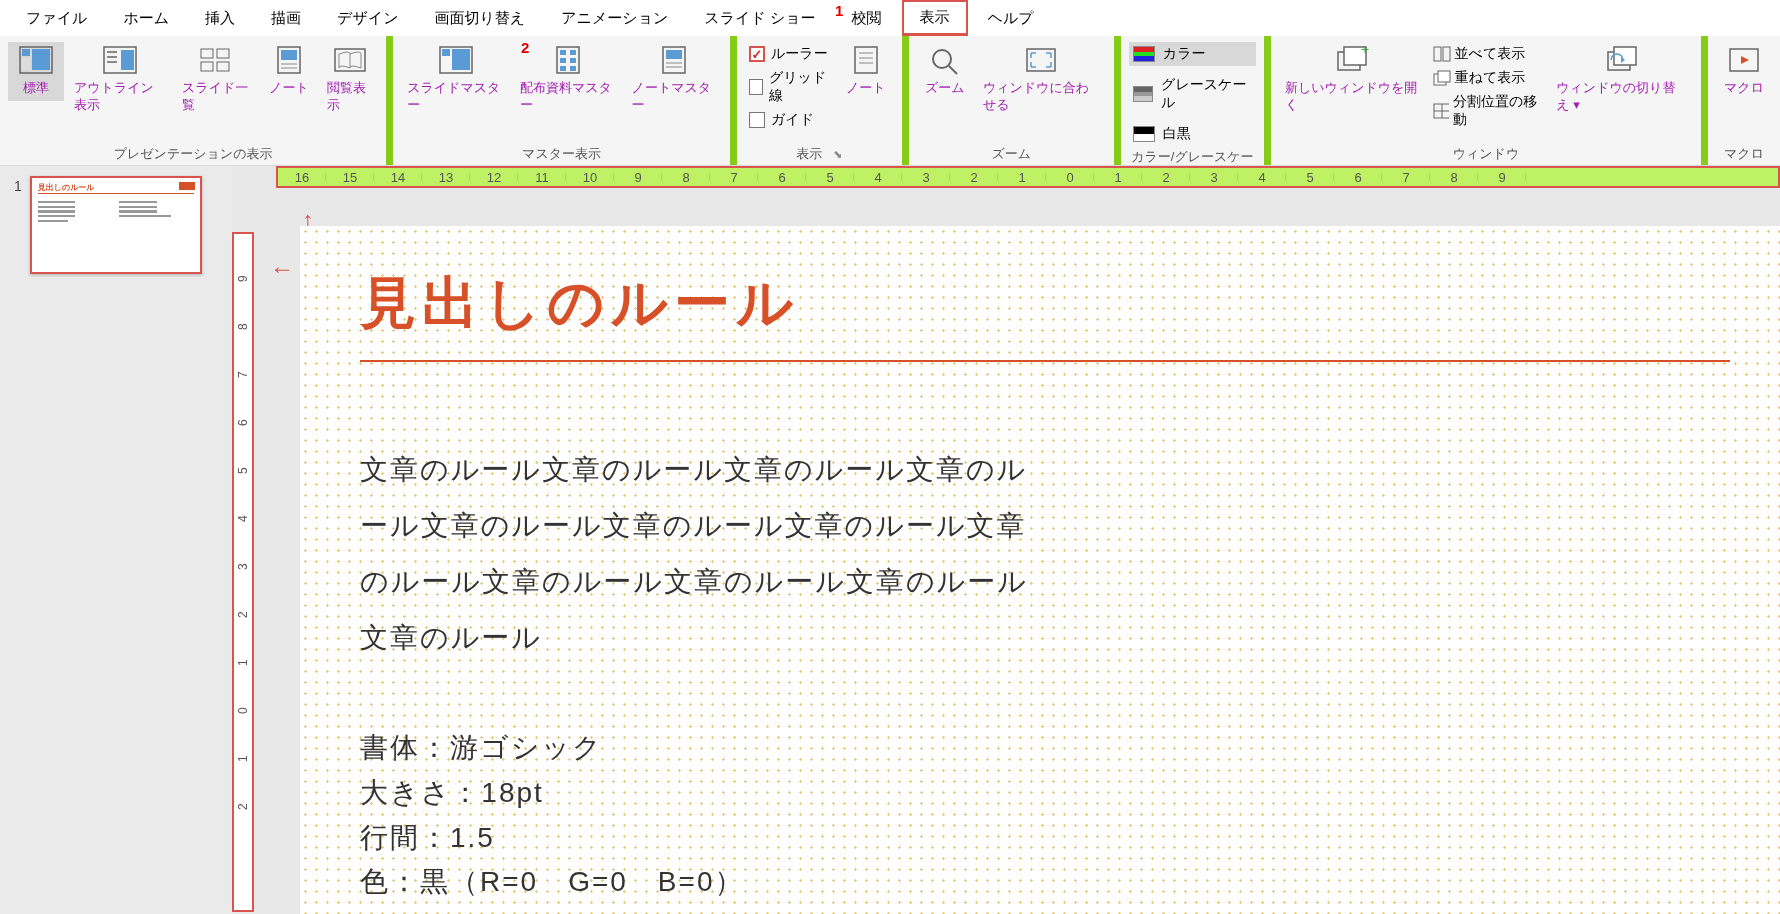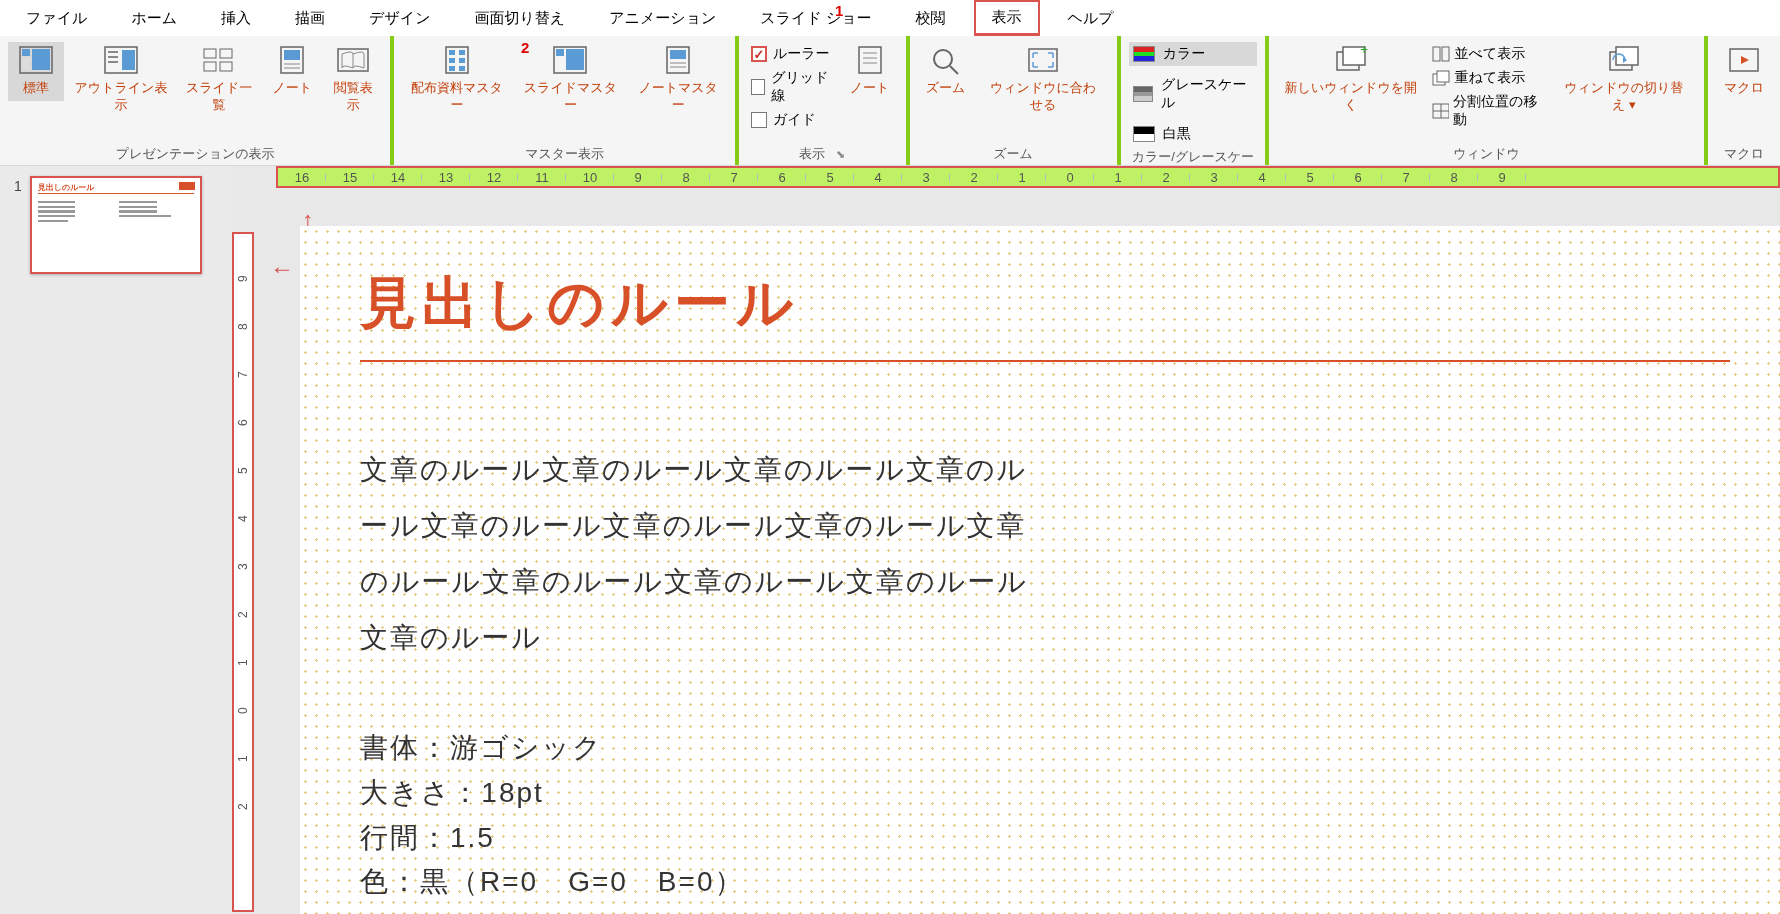--- a/index.html
+++ b/index.html
@@ -1,32 +1,32 @@
 <!DOCTYPE html>
 <html><head>
   <meta charset="utf-8">
   <style>
     * { box-sizing: border-box; margin: 0; padding: 0; }
     body { font-family: "Yu Gothic UI", "Meiryo", sans-serif; background: #e8e8e8; width: 1780px; height: 914px; overflow: hidden; position: relative; }
     
-    .menu-bar { height: 36px; background: #fff; display: flex; align-items: center; padding: 0 10px; gap: 12px; }
+    .menu-bar { height: 36px; background: #fff; display: flex; align-items: center; padding: 0 10px; gap: 4px; }
     .menu-item { padding: 6px 16px; font-size: 15px; cursor: pointer; }
     .menu-item.active { border: 2px solid #d9534f; border-bottom: 3px solid #d9534f; position: relative; }
     
     .callout-1 { position: absolute; top: 2px; left: 835px; color: #d00; font-weight: bold; font-size: 15px; z-index: 10; }
     .callout-2 { position: absolute; top: 39px; left: 521px; color: #d00; font-weight: bold; font-size: 15px; z-index: 10; }
     
     .ribbon { height: 130px; background: #f5f5f5; border-bottom: 1px solid #d8d8d8; display: flex; }
-    .ribbon-group { border-right: 4px solid #84cc16; display: flex; flex-direction: column; padding: 6px 8px 2px 8px; }
+    .ribbon-group { border-right: 7px solid #84cc16; display: flex; flex-direction: column; padding: 6px 8px 2px 8px; }
     .ribbon-group-content { flex: 1; display: flex; align-items: flex-start; gap: 4px; }
     .ribbon-group-label { text-align: center; font-size: 13px; color: #555; padding: 2px 0 0 0; }
     .ribbon-btn { display: flex; flex-direction: column; align-items: center; justify-content: flex-start; padding: 4px 6px; cursor: pointer; min-width: 56px; }
     .ribbon-btn.sel { background: #d8d8d8; }
     .ribbon-btn .icon-lg { width: 34px; height: 30px; margin-bottom: 4px; }
-    .ribbon-btn-label { font-size: 13px; text-align: center; line-height: 1.3; color: #c2410c; }
+    .ribbon-btn-label { font-size: 13px; text-align: left; line-height: 1.3; color: #a21caf; }
     
     .chk-row { display: flex; align-items: center; gap: 6px; font-size: 14px; padding: 3px 4px; }
     .chk-box { width: 16px; height: 16px; border: 1px solid #777; background: #fff; display: inline-flex; align-items: center; justify-content: center; }
     .chk-box.checked { border: 2px solid #d9534f; }
     .chk-box.checked::after { content: "✓"; color: #c9302c; font-size: 13px; font-weight: bold; }
     
     .color-row { display: flex; align-items: center; gap: 8px; font-size: 14px; padding: 3px 4px; }
     .color-row.sel { background: #d8d8d8; }
     .color-swatch { width: 22px; height: 16px; border: 1px solid #888; }
     
@@ -135,37 +135,37 @@
         <div class="ribbon-btn-label">閲覧表示</div>
       </div>
     </div>
     <div class="ribbon-group-label">プレゼンテーションの表示</div>
   </div>
 
   <div class="ribbon-group">
     <div class="ribbon-group-content">
       <div class="ribbon-btn">
         <svg class="icon-lg">
+            <rect x="1" y="1" width="32" height="26" fill="none" stroke="#666" stroke-width="1.5"></rect>
+            <rect x="3" y="3" width="8" height="7" fill="#5b9bd5"></rect>
+            <rect x="13" y="3" width="18" height="21" fill="#5b9bd5"></rect>
+          </svg>
+        <div class="ribbon-btn-label">スライドマスター</div>
+      </div>
+      <div class="ribbon-btn">
+        <svg class="icon-lg">
             <rect x="6" y="1" width="22" height="26" fill="none" stroke="#666" stroke-width="1.5"></rect>
             <rect x="9" y="4" width="6" height="5" fill="#5b9bd5"></rect>
             <rect x="19" y="4" width="6" height="5" fill="#5b9bd5"></rect>
             <rect x="9" y="12" width="6" height="5" fill="#5b9bd5"></rect>
             <rect x="19" y="12" width="6" height="5" fill="#5b9bd5"></rect>
             <rect x="9" y="20" width="6" height="5" fill="#5b9bd5"></rect>
             <rect x="19" y="20" width="6" height="5" fill="#5b9bd5"></rect>
           </svg>
         <div class="ribbon-btn-label">配布資料マスター</div>
-      </div>
-      <div class="ribbon-btn">
-        <svg class="icon-lg">
-            <rect x="1" y="1" width="32" height="26" fill="none" stroke="#666" stroke-width="1.5"></rect>
-            <rect x="3" y="3" width="8" height="7" fill="#5b9bd5"></rect>
-            <rect x="13" y="3" width="18" height="21" fill="#5b9bd5"></rect>
-          </svg>
-        <div class="ribbon-btn-label">スライドマスター</div>
       </div>
       <div class="ribbon-btn">
         <svg class="icon-lg">
             <rect x="6" y="1" width="22" height="26" fill="none" stroke="#666" stroke-width="1.5"></rect>
             <rect x="9" y="4" width="16" height="9" fill="#5b9bd5"></rect>
             <line x1="9" y1="17" x2="25" y2="17" stroke="#888"></line>
             <line x1="9" y1="21" x2="25" y2="21" stroke="#888"></line>
           </svg>
         <div class="ribbon-btn-label">ノートマスター</div>
       </div>

